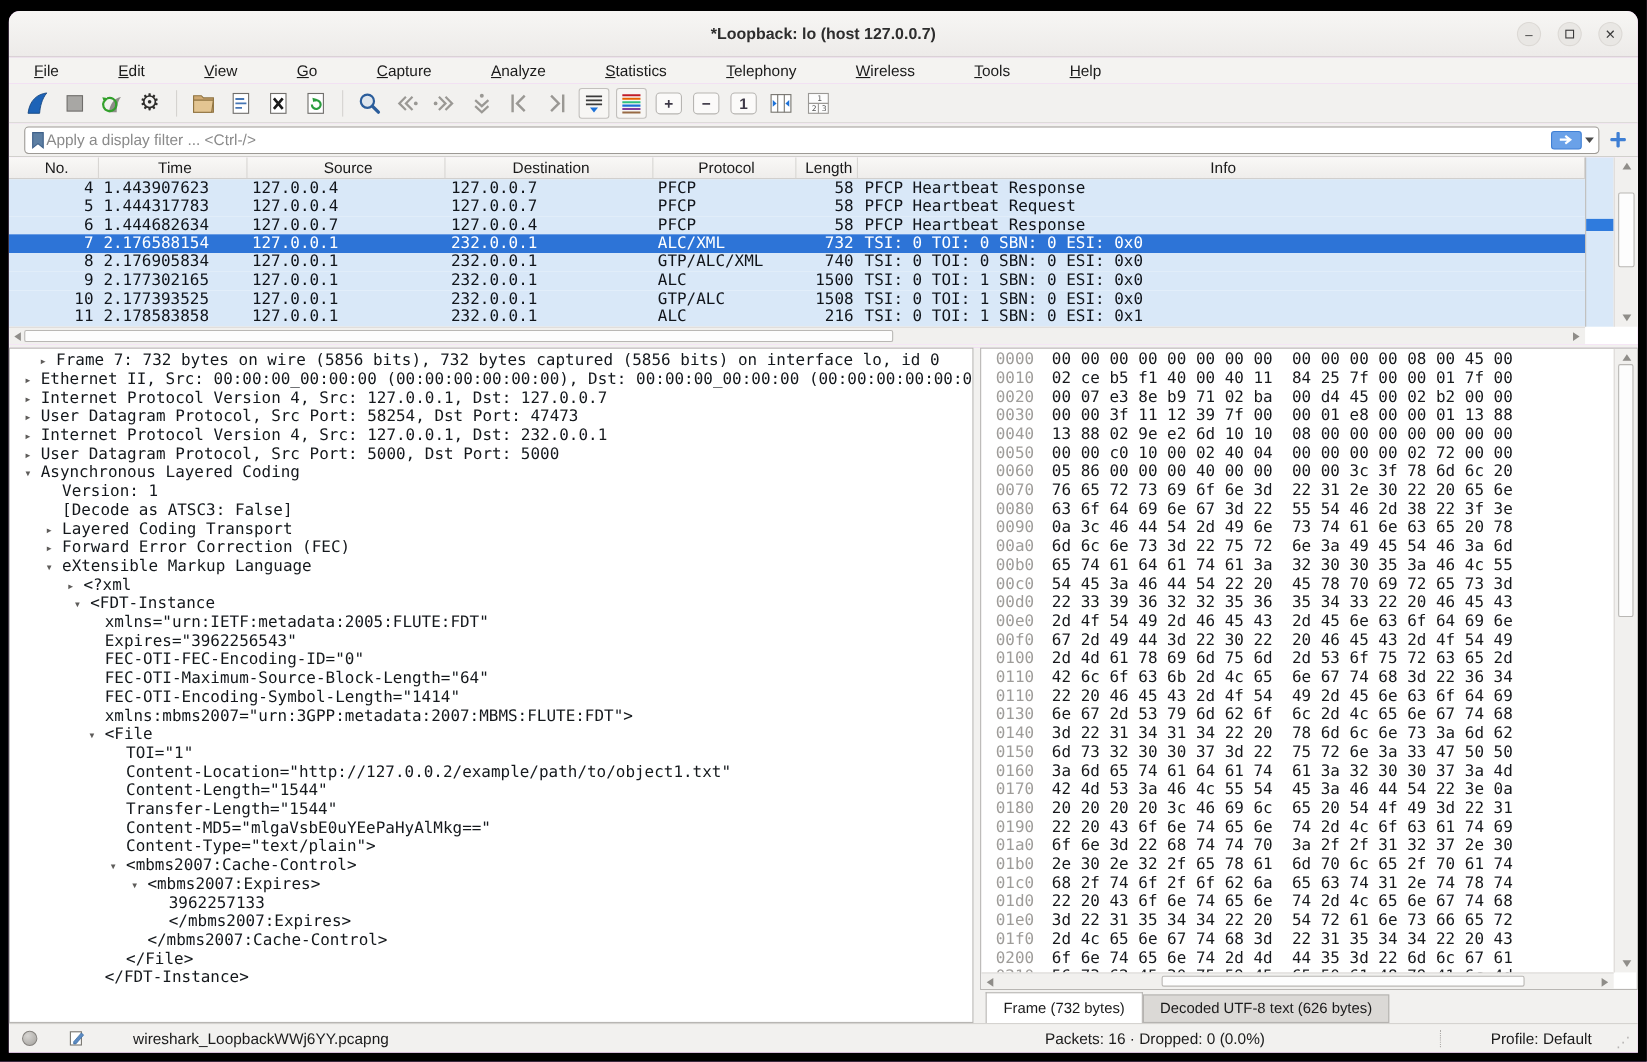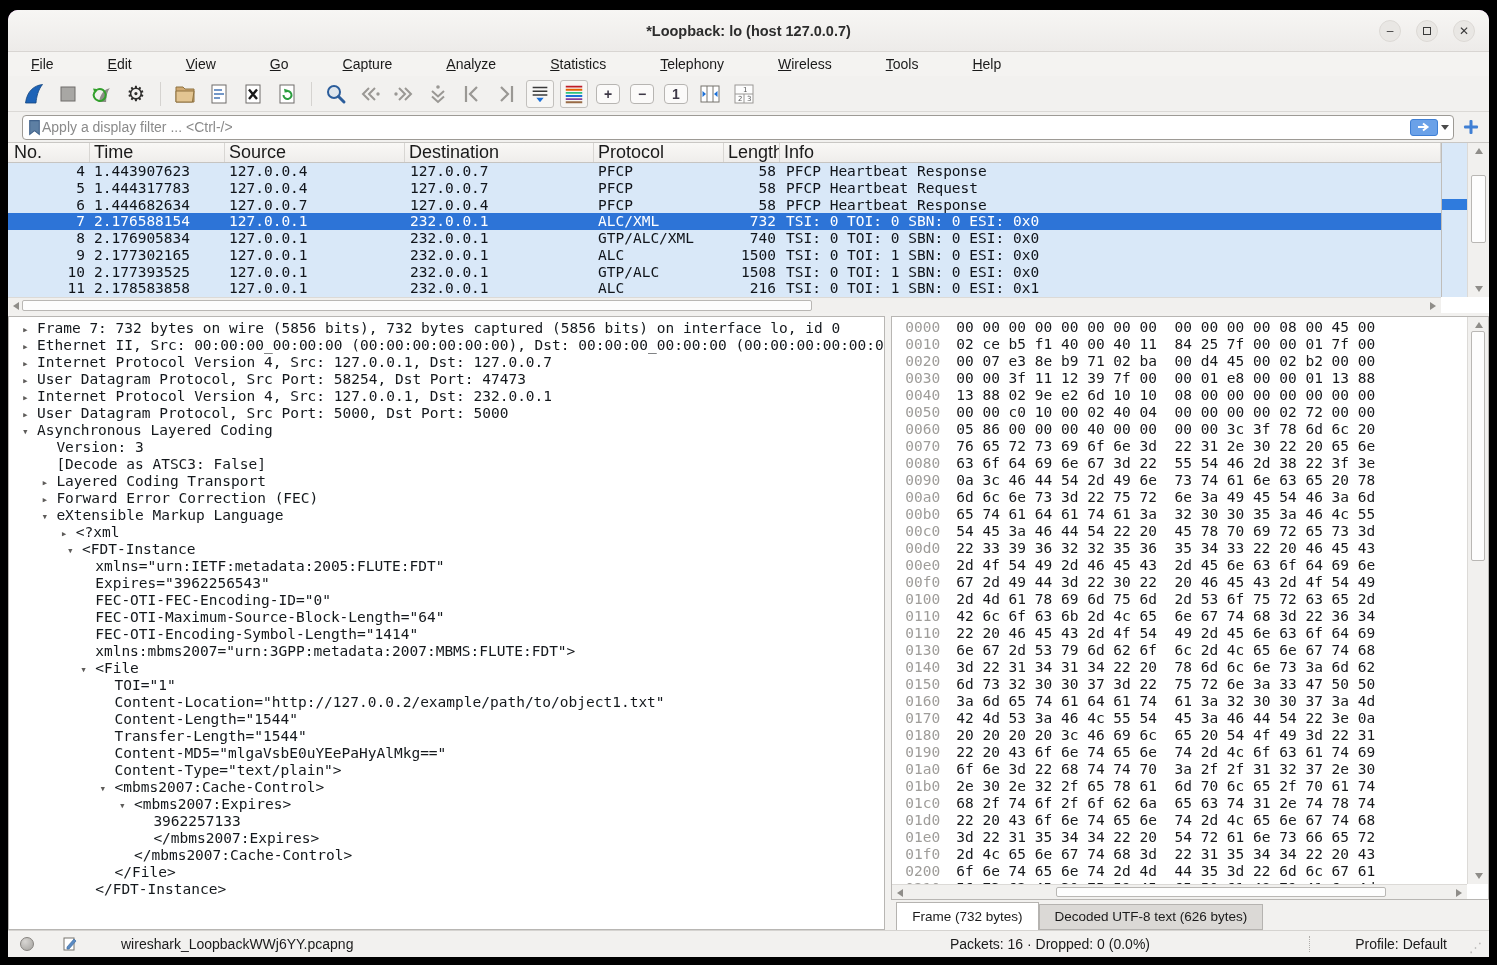--- a/index.html
+++ b/index.html
@@ -42,21 +42,21 @@
   .filter-input::placeholder { color:#8a8a8a; }
   .apply-btn { width:28px; height:17px; background:#6aa1e8; border:1px solid #3f7fd4; border-radius:3px;
                display:flex; align-items:center; justify-content:center; margin-right:3px; }
   .caret-down { width:0; height:0; border-left:4px solid transparent; border-right:4px solid transparent; border-top:5px solid #4a4a4a; }
   .plus-btn { margin-left:9px; display:flex; align-items:center; }
 
   
   .plist { height:170px; background:#fff; position:relative; overflow:hidden; }
   .pl-grid { display:grid; grid-template-columns:82px 135px 180px 189px 130px 56px 1fr; }
   .pl-header { height:20px; background:linear-gradient(#f9f8f6,#efedeb); border-bottom:1px solid #c6c4c1; margin-right:48px; }
-  .pl-header .hc { font-size:18px; color:#1a1a1a; line-height:19px; padding-left:4px; border-right:1px solid #d8d6d3; overflow:hidden; white-space:nowrap; }
+  .pl-header .hc { font-size:14px; color:#1a1a1a; line-height:19px; padding-left:4px; border-right:1px solid #d8d6d3; overflow:hidden; white-space:nowrap;text-align:center; }
   .pl-header .hc:first-child { padding-left:6px; }
   .pl-body { position:absolute; top:20px; left:0; right:48px; }
   .pl-row { height:16.75px; background:#d9e8f8; color:#10141a; font-family:"DejaVu Sans Mono",monospace; font-size:14.5px; line-height:16.5px; white-space:nowrap; }
   .pl-row.selected { background:#2d74d7; color:#fff; }
   .pl-row .c { overflow:hidden; }
   .c.no { text-align:right; padding-right:5px; }
   .c.time { padding-left:4px; }
   .c.src { padding-left:4px; }
   .c.dst { padding-left:5px; }
   .c.proto { padding-left:4px; }
@@ -400,35 +400,35 @@
       <div class="hthumb" style="left:14px;width:790px;"></div>
       <span class="arr right"></span>
     </div>
   </div>
 
   <div class="splitter"></div>
 
   <div class="main">
     <div class="details-pane">
 
-        <div class="tree-row" style="padding-left: 13px;"><span class="twisty">▸</span><span class="tree-text">Frame 7: 732 bytes on wire (5856 bits), 732 bytes captured (5856 bits) on interface lo, id 0</span></div>
+        <div class="tree-row" style="padding-left: 27px;"><span class="twisty">▸</span><span class="tree-text">Frame 7: 732 bytes on wire (5856 bits), 732 bytes captured (5856 bits) on interface lo, id 0</span></div>
 
         <div class="tree-row" style="padding-left: 13px;"><span class="twisty">▸</span><span class="tree-text">Ethernet II, Src: 00:00:00_00:00:00 (00:00:00:00:00:00), Dst: 00:00:00_00:00:00 (00:00:00:00:00:00)</span></div>
 
         <div class="tree-row" style="padding-left: 13px;"><span class="twisty">▸</span><span class="tree-text">Internet Protocol Version 4, Src: 127.0.0.1, Dst: 127.0.0.7</span></div>
 
         <div class="tree-row" style="padding-left: 13px;"><span class="twisty">▸</span><span class="tree-text">User Datagram Protocol, Src Port: 58254, Dst Port: 47473</span></div>
 
         <div class="tree-row" style="padding-left: 13px;"><span class="twisty">▸</span><span class="tree-text">Internet Protocol Version 4, Src: 127.0.0.1, Dst: 232.0.0.1</span></div>
 
         <div class="tree-row" style="padding-left: 13px;"><span class="twisty">▸</span><span class="tree-text">User Datagram Protocol, Src Port: 5000, Dst Port: 5000</span></div>
 
         <div class="tree-row" style="padding-left: 13px;"><span class="twisty">▾</span><span class="tree-text">Asynchronous Layered Coding</span></div>
 
-        <div class="tree-row" style="padding-left: 32.4px;"><span class="twisty"></span><span class="tree-text">Version: 3</span></div>
+        <div class="tree-row" style="padding-left: 32.4px;"><span class="twisty"></span><span class="tree-text">Version: 1</span></div>
 
         <div class="tree-row" style="padding-left: 32.4px;"><span class="twisty"></span><span class="tree-text">[Decode as ATSC3: False]</span></div>
 
         <div class="tree-row" style="padding-left: 32.4px;"><span class="twisty">▸</span><span class="tree-text">Layered Coding Transport</span></div>
 
         <div class="tree-row" style="padding-left: 32.4px;"><span class="twisty">▸</span><span class="tree-text">Forward Error Correction (FEC)</span></div>
 
         <div class="tree-row" style="padding-left: 32.4px;"><span class="twisty">▾</span><span class="tree-text">eXtensible Markup Language</span></div>
 
         <div class="tree-row" style="padding-left: 51.8px;"><span class="twisty">▸</span><span class="tree-text">&lt;?xml</span></div>

